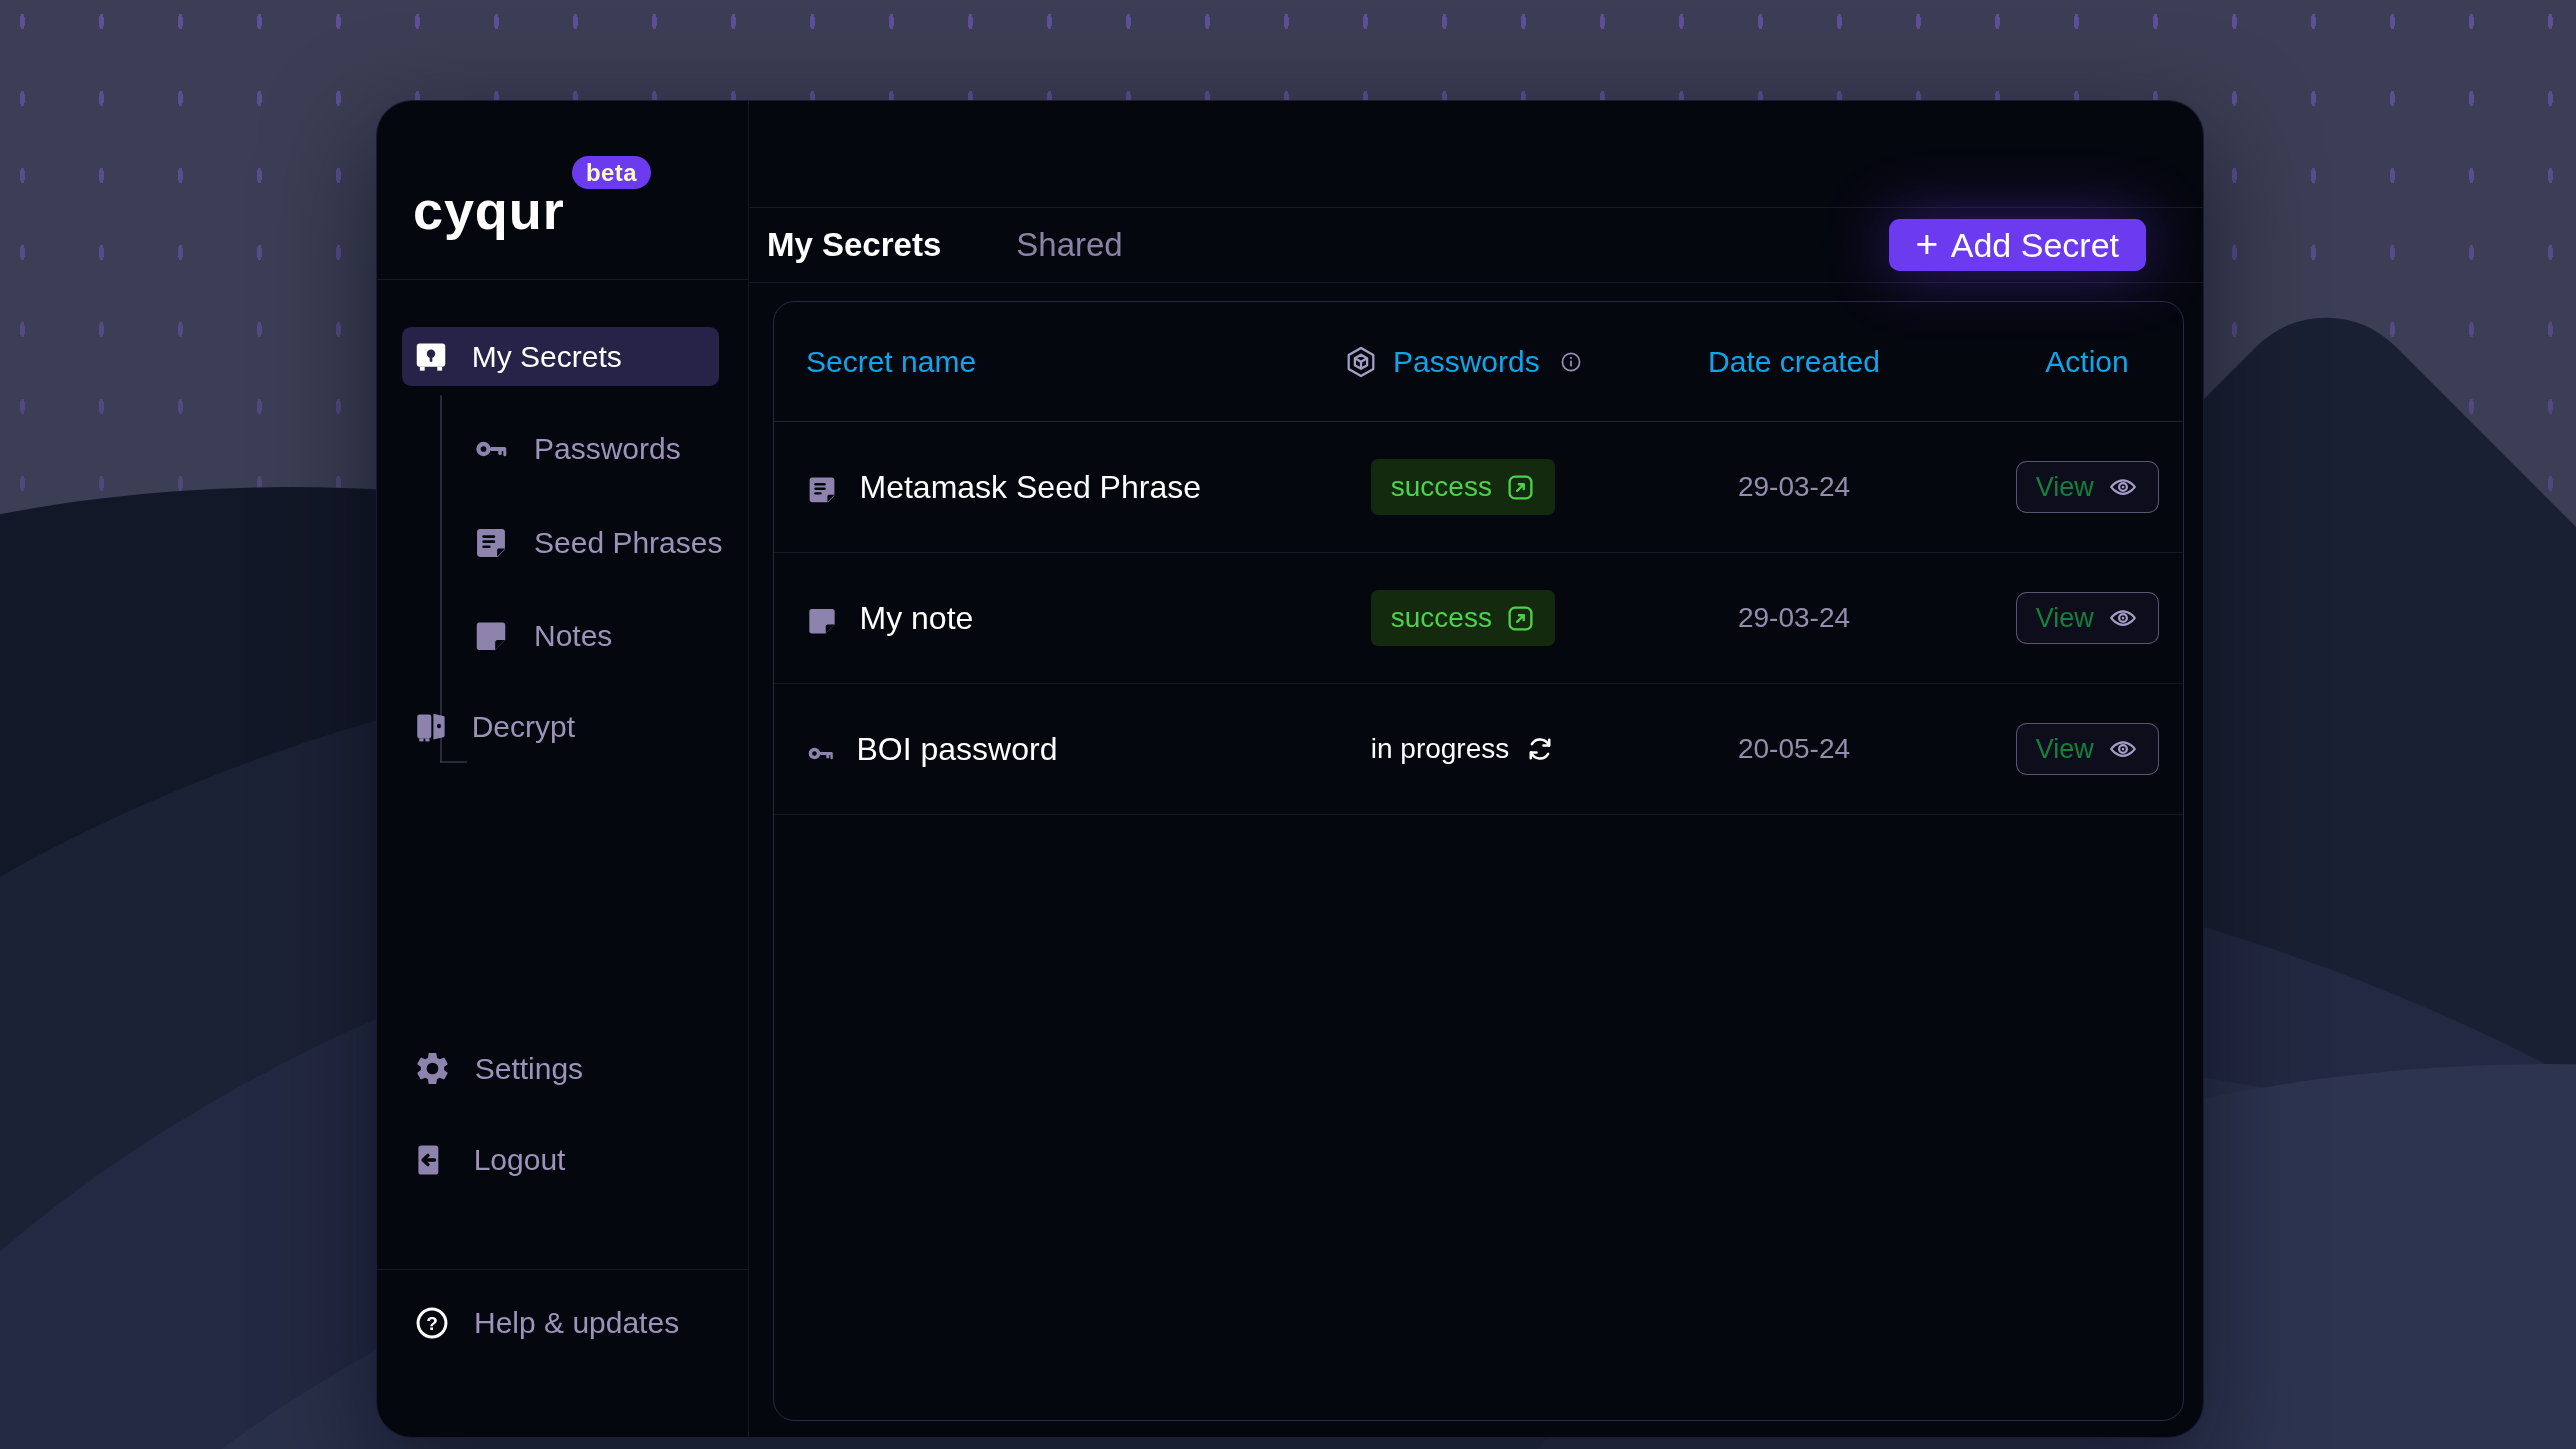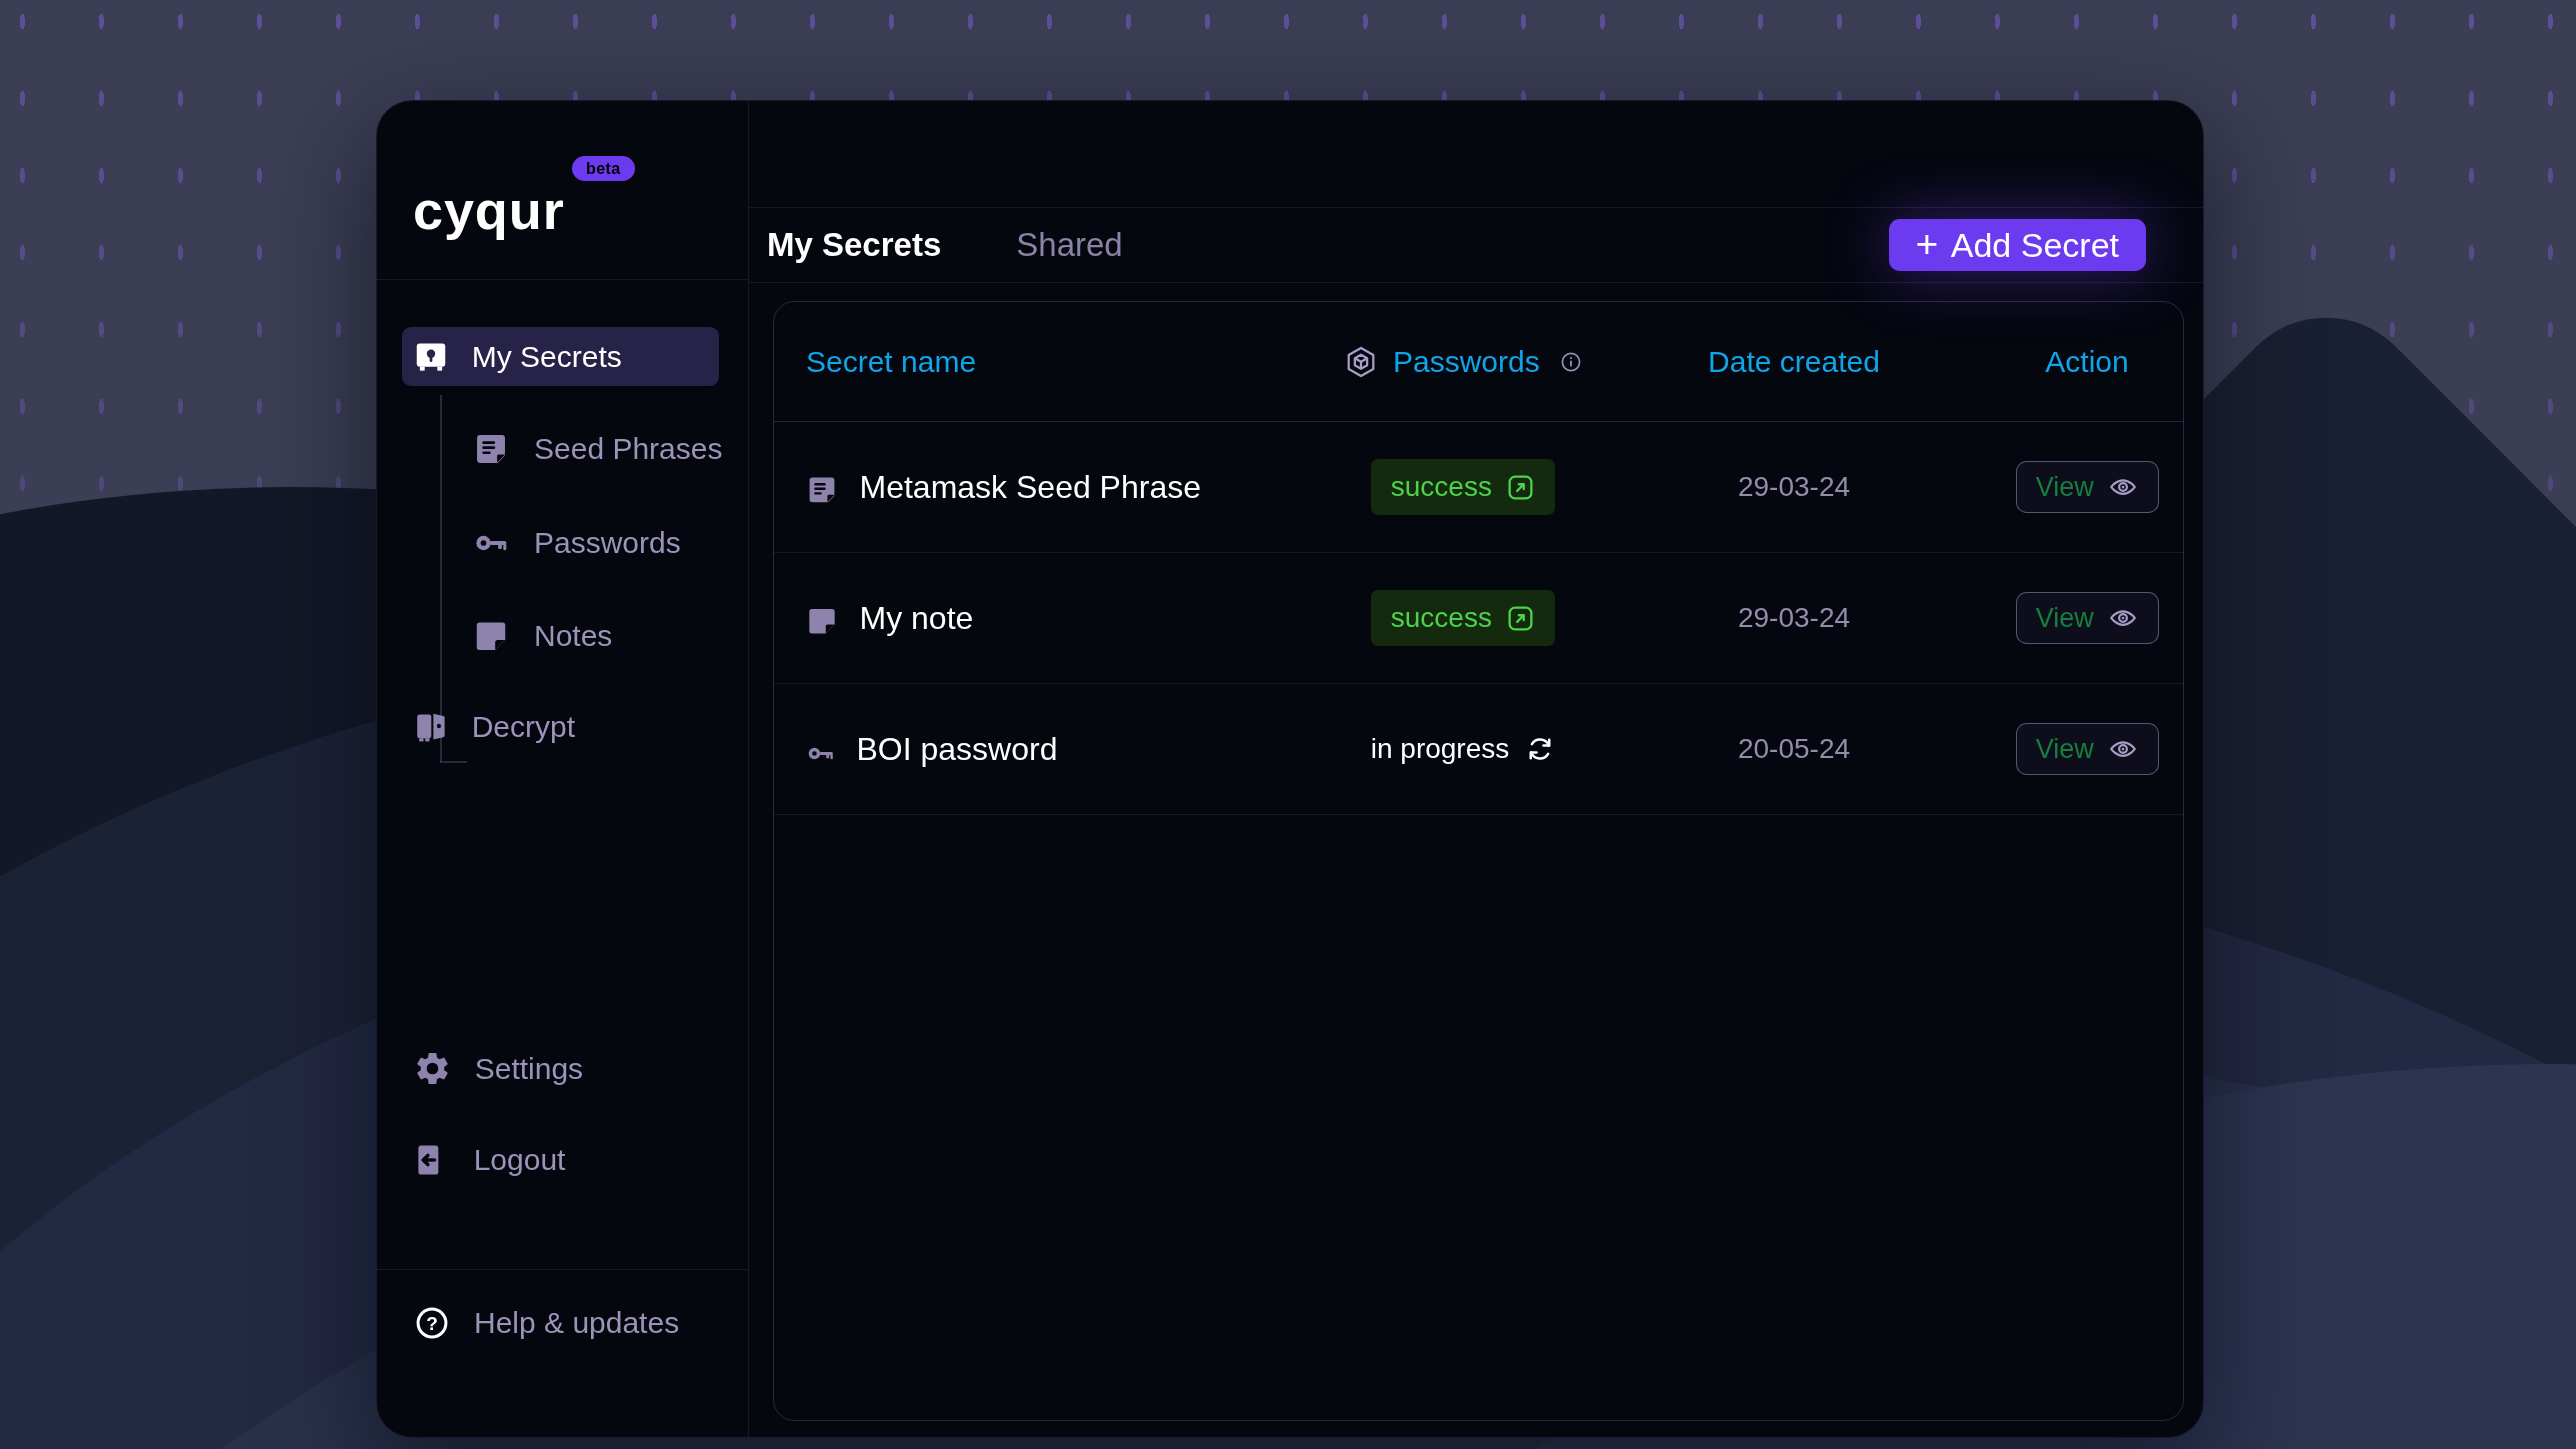--- a/index.html
+++ b/index.html
@@ -31,21 +31,21 @@
     background:#05070f;border:1.8px solid rgba(110,90,180,.22);border-radius:36px;
     box-sizing:border-box;overflow:hidden;display:flex;
     box-shadow:0 36px 107px rgba(4,6,16,.55);
   }
   
   .sidebar{width:372px;flex:none;border-right:1.8px solid rgba(140,125,200,.14);display:flex;flex-direction:column;box-sizing:border-box;}
   .side-header{height:179px;flex:none;border-bottom:1.8px solid rgba(140,125,200,.14);box-sizing:border-box;position:relative;}
   .logo{position:absolute;left:36px;top:82px;color:#fff;font-size:54px;font-weight:700;letter-spacing:0.9px;line-height:1;}
   .beta{
     display:inline-block;vertical-align:top;transform:translateY(-27px);margin-left:7.2px;
-    background:#6c3bf0;color:#000000;font-size:16px;font-weight:700;letter-spacing:0.4px;
+    background:#6c3bf0;color:#fef9c3;font-size:24px;font-weight:700;letter-spacing:0.4px;
     padding:4.5px 14.3px;border-radius:894px;
   }
   .side-nav{margin-top:47px;flex:none;position:relative;}
   .nav-item{
     display:flex;align-items:center;gap:23px;color:#9d93ba;font-size:30px;
     height:59px;margin:0 21.5px 0 25px;padding-left:10.7px;border-radius:9px;box-sizing:border-box;cursor:pointer;
   }
   .nav-item.active{background:#272348;color:#fff;margin-right:29px;}
   .nav-item .ic{width:36px;height:36px;flex:none;display:block;}
   .sub-list{margin-top:31px;position:relative;}
@@ -141,38 +141,38 @@
           </svg>
           <span>My Secrets</span>
         </div>
 
         <div class="sub-list">
           <div class="connector-v"></div>
           <div class="connector-h"></div>
 
           <div class="sub-item">
             <svg class="ic" viewBox="0 0 24 24" style="color:#8d83ad">
+              <circle cx="7" cy="12" r="4.8" fill="currentColor"></circle>
+              <circle cx="7" cy="12" r="1.9" fill="#05070f"></circle>
+              <rect x="11.2" y="10.7" width="11" height="2.6" rx="1.2" fill="currentColor"></rect>
+              <rect x="16.8" y="12.4" width="2.4" height="3.6" rx="1" fill="currentColor"></rect>
+              <rect x="20.2" y="12.4" width="2" height="4.4" rx="1" fill="currentColor"></rect>
+            </svg>
+            <span>Passwords</span>
+          </div>
+
+          <div class="sub-item">
+            <svg class="ic" viewBox="0 0 24 24" style="color:#8d83ad">
               <path fill="currentColor" d="M4.6 2.6h14.8c1.05 0 1.9.85 1.9 1.9v11.3c0 .3-.12.6-.33.82l-4.1 4.3c-.21.22-.5.34-.8.34H4.6c-1.05 0-1.9-.85-1.9-1.9V4.5c0-1.05.85-1.9 1.9-1.9z"></path>
               <rect x="6.2" y="6.8" width="8.6" height="1.8" rx="0.9" fill="#05070f"></rect>
               <rect x="6.2" y="10.2" width="8.6" height="1.8" rx="0.9" fill="#05070f"></rect>
               <rect x="6.2" y="13.6" width="5.6" height="1.8" rx="0.9" fill="#05070f"></rect>
               <path d="M21.4 15.6l-5.3 5.6v-4.6c0-.55.45-1 1-1h4.3z" fill="#05070f"></path>
             </svg>
             <span>Seed Phrases</span>
-          </div>
-
-          <div class="sub-item">
-            <svg class="ic" viewBox="0 0 24 24" style="color:#8d83ad">
-              <circle cx="7" cy="12" r="4.8" fill="currentColor"></circle>
-              <circle cx="7" cy="12" r="1.9" fill="#05070f"></circle>
-              <rect x="11.2" y="10.7" width="11" height="2.6" rx="1.2" fill="currentColor"></rect>
-              <rect x="16.8" y="12.4" width="2.4" height="3.6" rx="1" fill="currentColor"></rect>
-              <rect x="20.2" y="12.4" width="2" height="4.4" rx="1" fill="currentColor"></rect>
-            </svg>
-            <span>Passwords</span>
           </div>
 
           <div class="sub-item">
             <svg class="ic" viewBox="0 0 24 24" style="color:#8d83ad">
               <path fill="currentColor" d="M4.2 3h15.6c.95 0 1.7.77 1.7 1.7v9.9l-6.7 6.7H4.2c-.95 0-1.7-.77-1.7-1.7V4.7c0-.93.75-1.7 1.7-1.7z"></path>
               <path d="M21.5 14.6l-6.7 6.7v-5.2c0-.83.67-1.5 1.5-1.5h5.2z" fill="#05070f"></path>
             </svg>
             <span>Notes</span>
           </div>
         </div>

